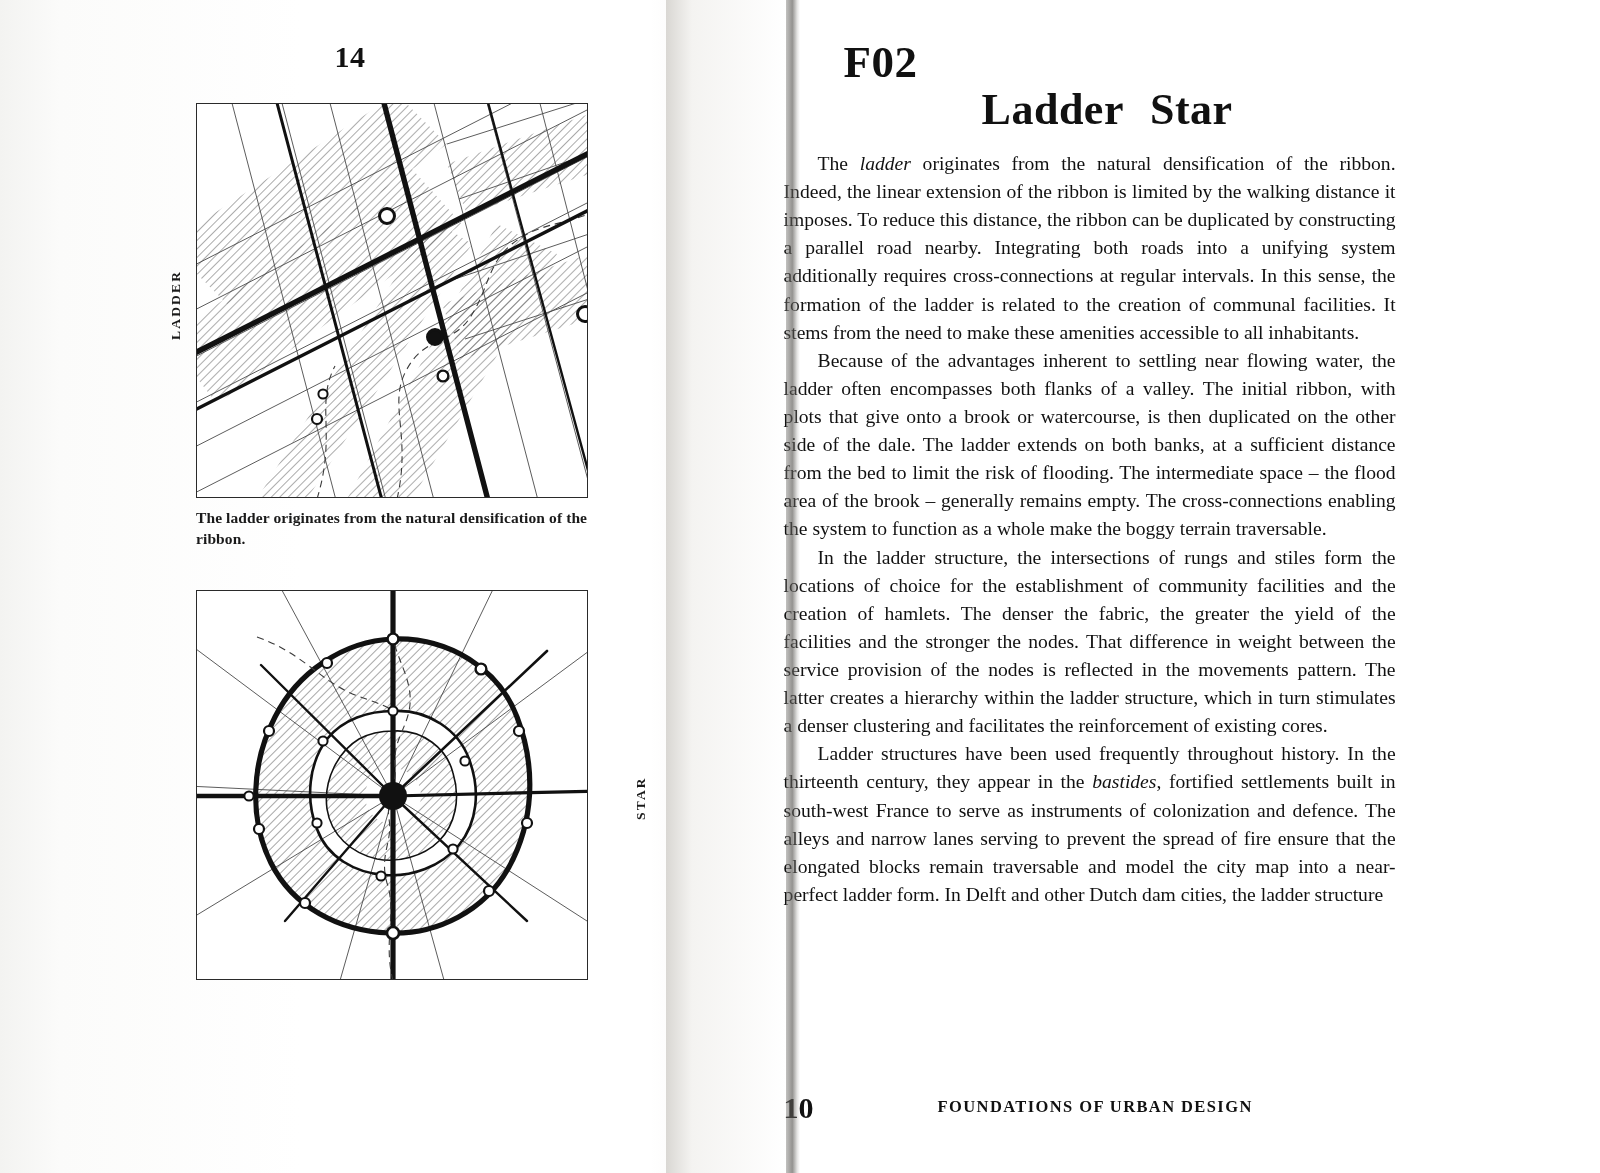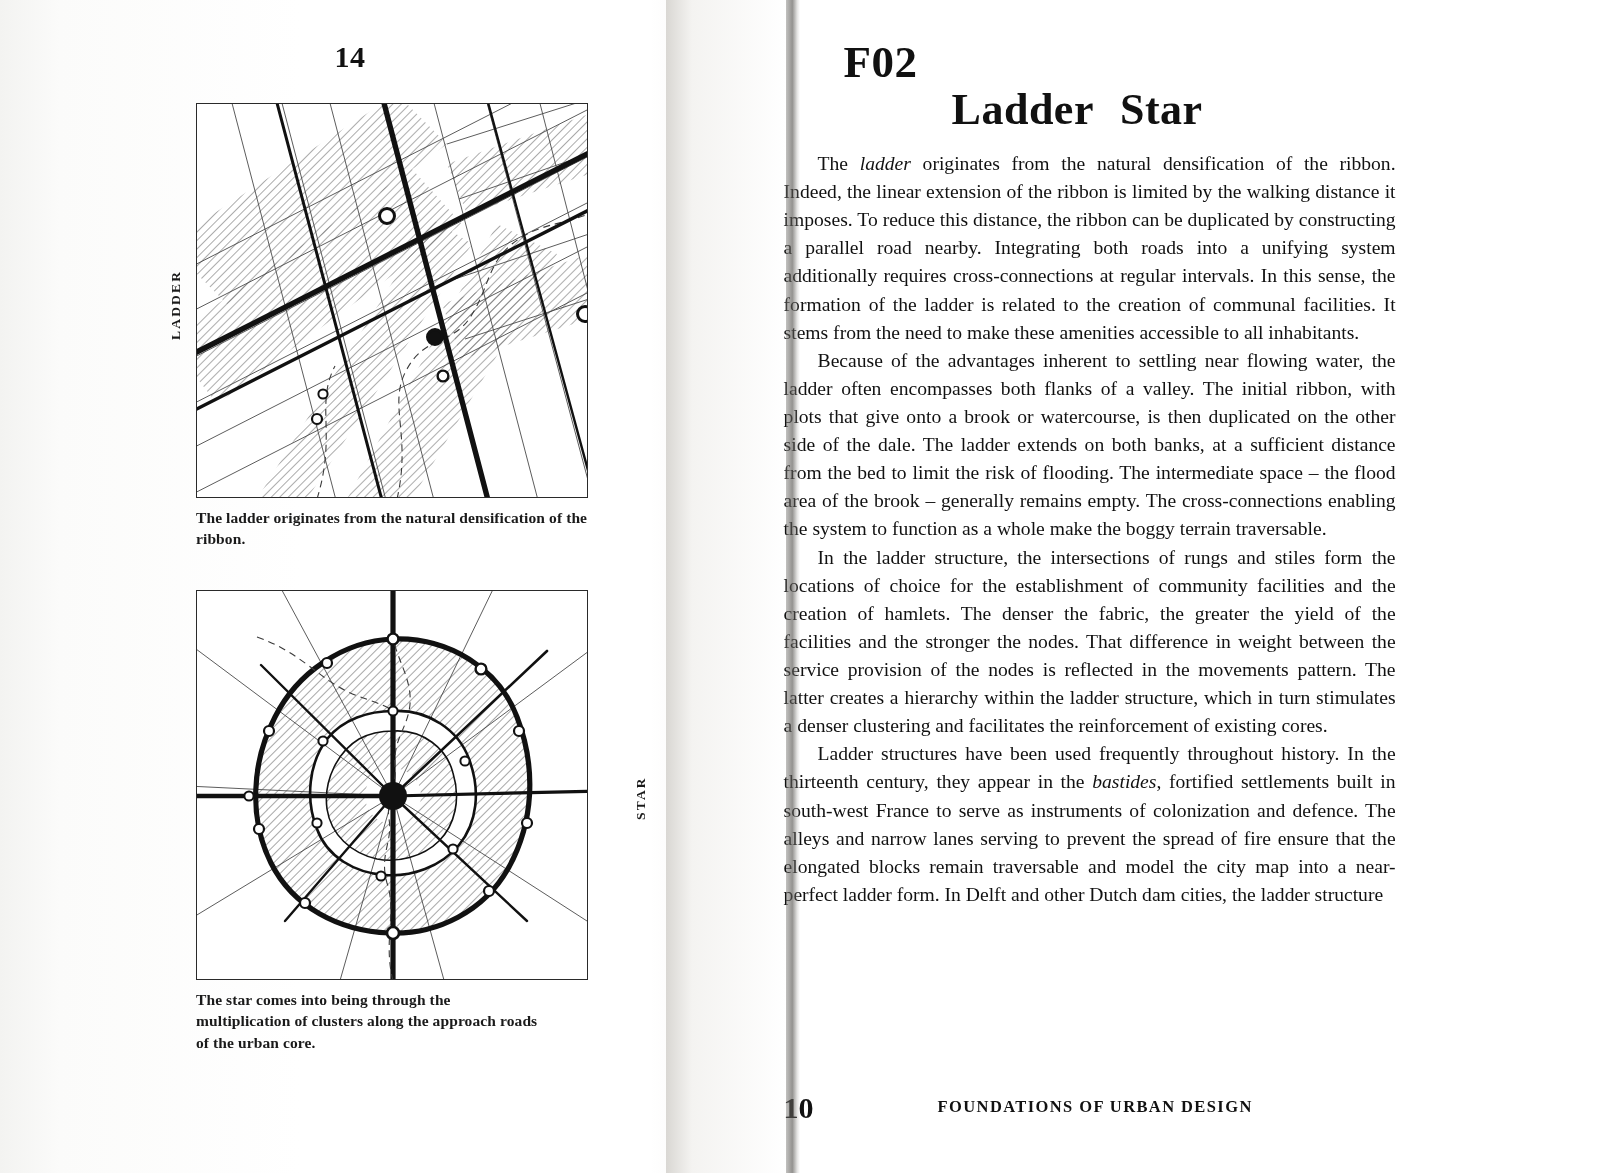--- a/index.html
+++ b/index.html
@@ -86,21 +86,21 @@
     position: absolute;
     top: 36px;
     left: 178px;
     font-size: 45px;
     font-weight: bold;
     letter-spacing: 0.5px;
   }
   .chapter-title {
     position: absolute;
     top: 84px;
-    left: 286px;
+    left: 316px;
     font-size: 44px;
     font-weight: bold;
     letter-spacing: 0.5px;
   }
   .chapter-title .gap { display: inline-block; width: 26px; }
   .body-col {
     position: absolute;
     top: 150px;
     left: 118px;
     width: 612px;
@@ -326,21 +326,20 @@
               <circle cx="184" cy="285" r="4.6" fill="#ffffff" stroke="#111" stroke-width="2"></circle>
               <circle cx="120" cy="232" r="4.6" fill="#ffffff" stroke="#111" stroke-width="2"></circle>
               <circle cx="126" cy="150" r="4.6" fill="#ffffff" stroke="#111" stroke-width="2"></circle>
               <circle cx="52" cy="205" r="4.6" fill="#ffffff" stroke="#111" stroke-width="2"></circle>
             </g>
 
             <circle cx="196" cy="205" r="14" fill="#111111"></circle>
           </g>
         </svg>
       </div>
-      <div class="fig-caption" style="width:344px;">The star comes into being through the multiplication of clusters along the approach roads of the urban core.</div>
     </div>
   </div>
 
   <div class="page page-right">
 
     <div class="chapter-code">F02</div>
 
     <div class="chapter-title">
       <span>Ladder</span><span class="gap"></span><span>Star</span>
     </div>

